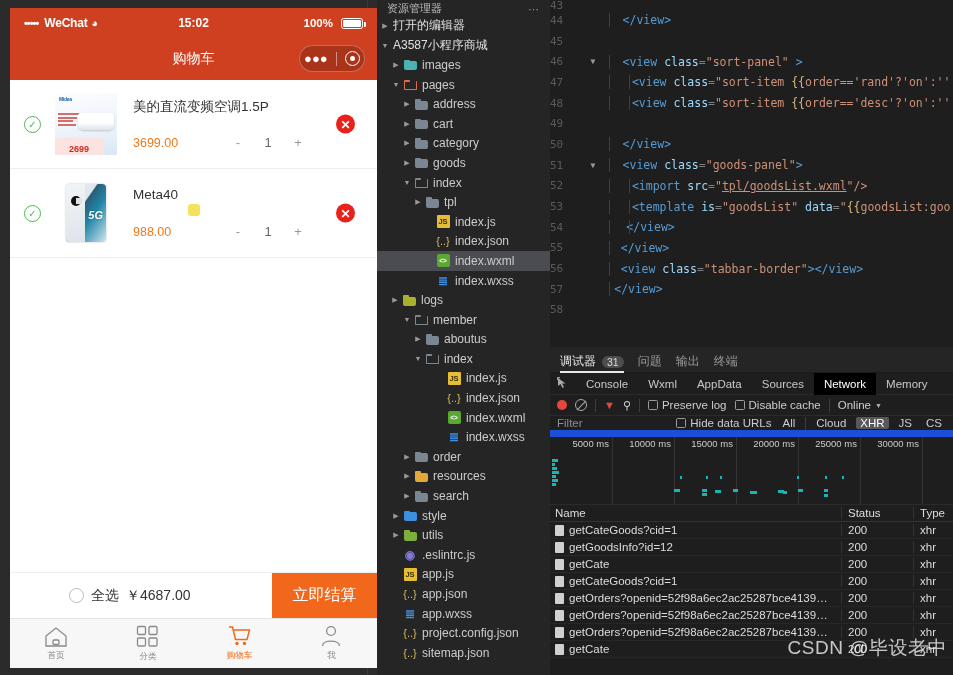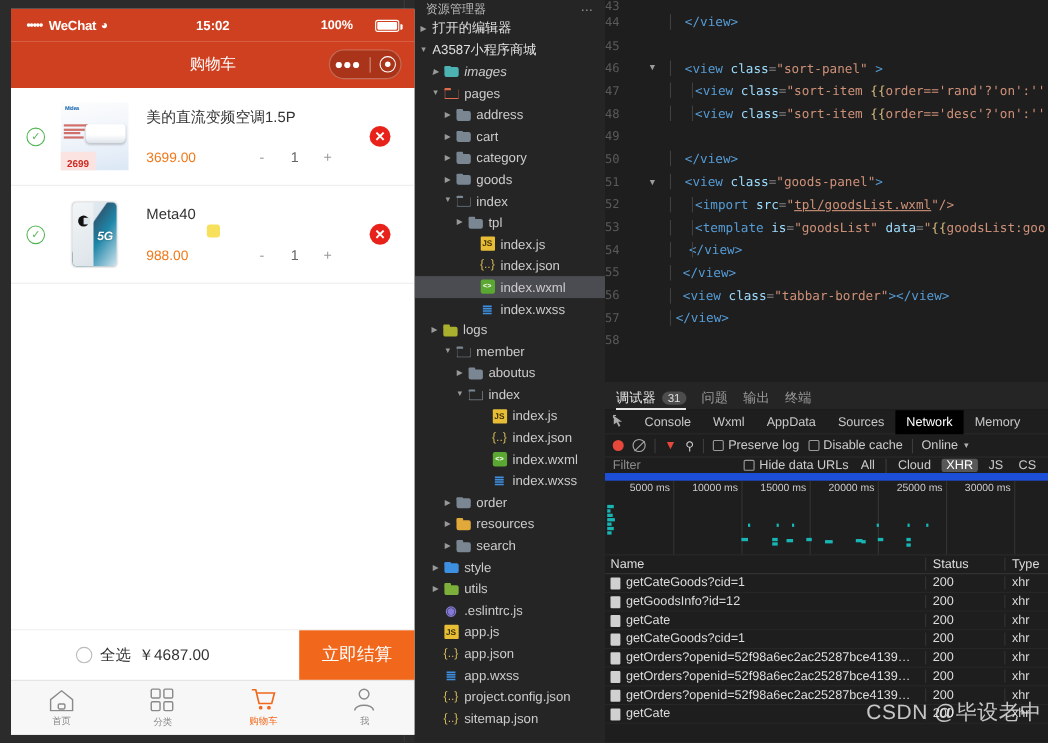--- a/index.html
+++ b/index.html
@@ -30,21 +30,21 @@
     height:30px; background:#cf4020; color:#fff;
     display:flex; align-items:center; padding:0 14px;
     font-size:11.5px; font-weight:bold;
     position:relative;
   }
   .sb-left { display:flex; align-items:center; gap:3px; }
   .dots { letter-spacing:-1px; font-size:11px; }
   .sb-carrier { margin-left:3px; font-size:12px; letter-spacing:-.2px;}
   .wifi-ico { font-size:11px; margin-left:1px; }
   .sb-time { position:absolute; left:0; right:0; text-align:center; font-size:12px; }
-  .sb-right { margin-left:auto; display:flex; align-items:center; gap:20px; z-index:2;}
+  .sb-right { margin-left:auto; display:flex; align-items:center; gap:8px; z-index:2;}
   .battery {
     width:22px; height:11px; border:1.4px solid #fff; border-radius:2.5px;
     position:relative; display:inline-block;
   }
   .battery:after {
     content:''; position:absolute; right:-3.5px; top:3px;
     width:2px; height:5px; background:#fff; border-radius:0 1px 1px 0;
   }
   .battery i { position:absolute; left:1px; top:1px; bottom:1px; right:1px; background:#fff; border-radius:1px; display:block;}
 
@@ -88,21 +88,21 @@
   .ac-logo { position:absolute; left:4px; top:3px; font-size:5px; color:#1564b0; font-weight:bold; letter-spacing:-.3px;}
   .ac-unit {
     position:absolute; right:3px; top:20px; width:36px; height:17px;
     background:linear-gradient(180deg,#fff 0%,#fff 55%,#dfe4ea 100%);
     border-radius:3px 3px 5px 5px; box-shadow:0 1px 2px rgba(0,0,0,.18);
   }
   .ac-txt { position:absolute; left:3px; top:20px; width:22px; height:18px; }
   .ac-txt span { display:block; height:2px; background:#c6423a; margin-bottom:1.6px; opacity:.75;}
   .ac-txt span:nth-child(2){width:85%;} .ac-txt span:nth-child(3){width:70%;} .ac-txt span:nth-child(4){width:80%;}
   .ac-price {
-    position:absolute; left:0; bottom:0; width:32px; height:17px;
+    position:absolute; left:0; bottom:0; width:48px; height:17px;
     background:#fbe3e1; color:#cf2b22; font-weight:bold; font-size:9px;
     display:flex; align-items:flex-end; justify-content:center; padding-bottom:1px;
   }
   
   .ph-img { width:100%; height:100%; background:#fff; position:relative; display:flex; justify-content:center; align-items:center;}
   .ph-body {
     width:40px; height:58px; border-radius:4px; position:relative; overflow:hidden;
     background:linear-gradient(125deg,#e9eef2 0%,#dde7ee 38%,#2b5d79 40%,#1f86a8 60%,#cfe4ee 100%);
     box-shadow:0 0 2px rgba(0,0,0,.3);
   }
@@ -429,21 +429,21 @@
         <div class="tree-row section" style="padding-left: 2px;">
           <span class="twisty">▶</span>
           <span style="width: 2px;"></span>
           <span class="lbl-t">打开的编辑器</span>
         </div>
         <div class="tree-row section" style="padding-left: 2px;">
           <span class="twisty">▼</span>
           <span style="width: 2px;"></span>
           <span class="lbl-t">A3587小程序商城</span>
         </div>
-        <div class="tree-row" style="padding-left: 13px; font-style: italic;">
+        <div class="tree-row" style="padding-left: 13px;">
           <span class="twisty">▶</span>
           <span class="ficon">
             <span class="fldr">
               <b style="background: rgb(76, 178, 178);"></b>
               <i style="background: rgb(76, 178, 178);"></i>
             </span>
           </span>
           <span class="lbl-t">images</span>
         </div>
         <div class="tree-row" style="padding-left: 13px;">

